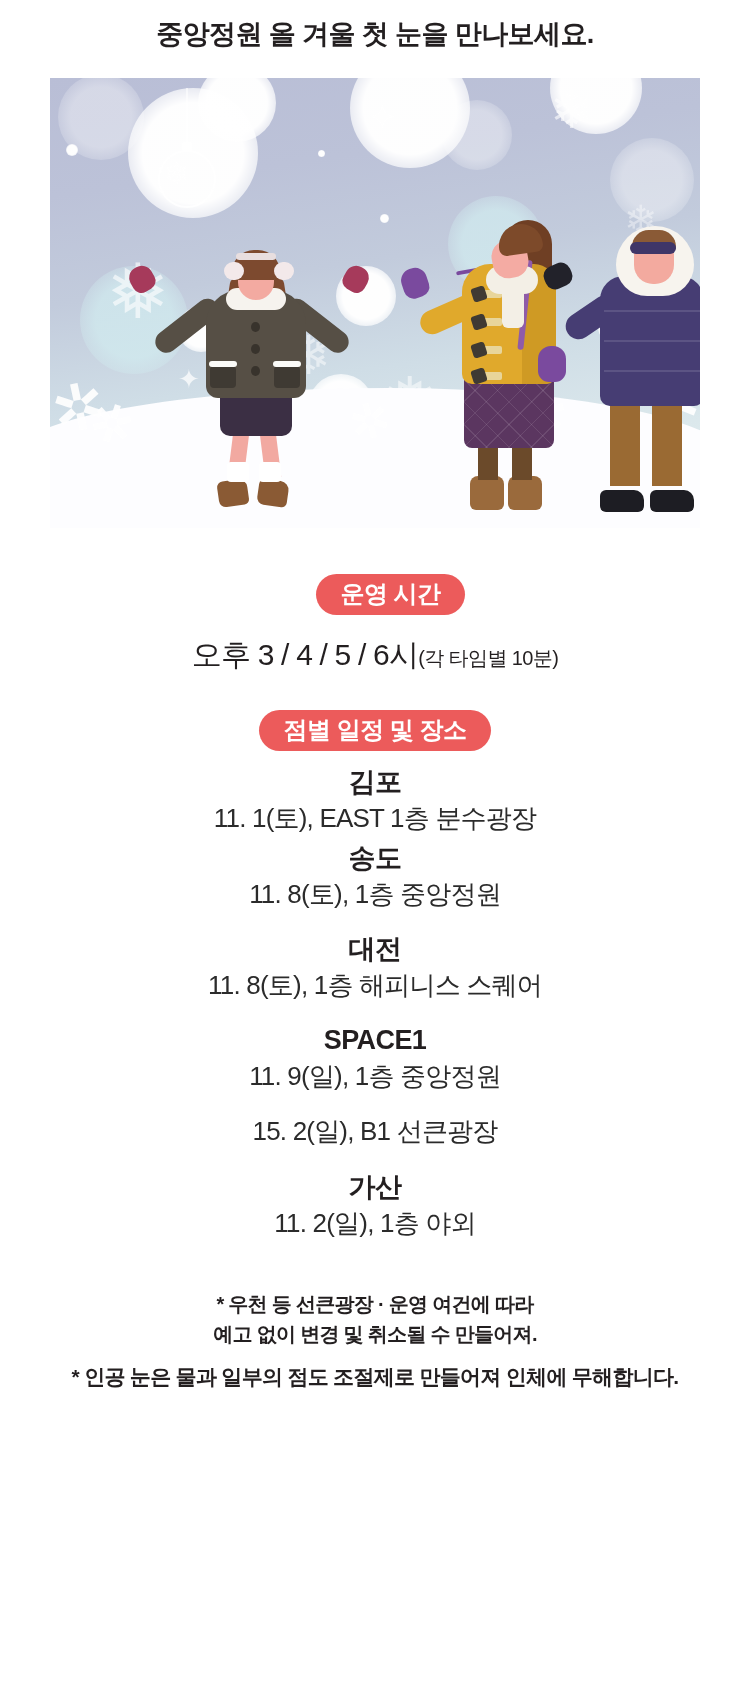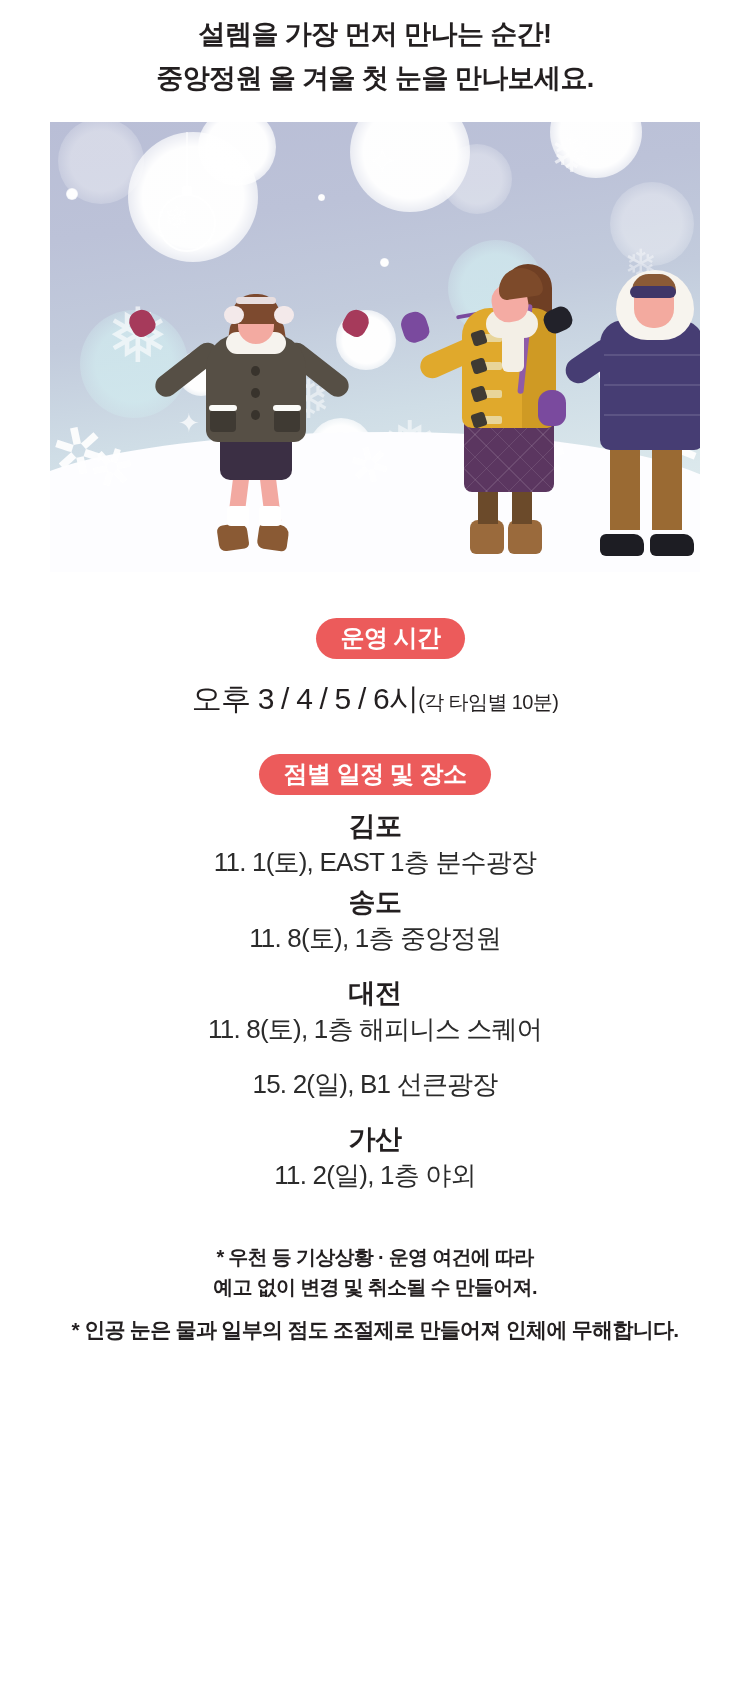--- a/index.html
+++ b/index.html
@@ -198,21 +198,20 @@
 
   .notes { text-align:center; color:#231f20; }
   .note-line { font-weight:bold; letter-spacing:-0.7px; }
   .note-sm { font-size:20px; line-height:30px; }
   .note-lg { font-size:21px; line-height:32px; }
 </style>
 </head>
 <body>
 
 <div class="headline">
-  <span class="l1">설렘을 가장 먼저 만나는 순간!</span>
   <span class="l2">중앙정원 올 겨울 첫 눈을 만나보세요.</span>
 </div>
 
 <div class="hero-wrap">
   <div class="hero">
 
     <div class="bokeh b-white" style="left:78px;  top:10px;  width:130px; height:130px;"></div>
     <div class="bokeh b-white" style="left:148px; top:-14px; width:78px;  height:78px;"></div>
     <div class="bokeh b-soft" style="left:8px;   top:-4px;  width:86px;  height:86px;"></div>
     <div class="bokeh b-white" style="left:300px; top:-30px; width:120px; height:120px;"></div>
@@ -359,25 +358,29 @@
   </div>
   <div class="store" style="margin-top:8px;">
     <div class="store-name">송도</div>
     <div class="store-info">11. 8(토), 1층 중앙정원</div>
   </div>
   <div class="store" style="margin-top:24px;">
     <div class="store-name">대전</div>
     <div class="store-info">11. 8(토), 1층 해피니스 스퀘어</div>
   </div>
   <div class="store" style="margin-top:24px;">
+    <div class="store-name">SPACE1</div>
+    <div class="store-info">11. 9(일), 1층 중앙정원</div>
+  </div>
+  <div class="store" style="margin-top:24px;">
     <div class="store-info">15. 2(일), B1 선큰광장</div>
   </div>
   <div class="store" style="margin-top:24px;">
     <div class="store-name">가산</div>
     <div class="store-info">11. 2(일), 1층 야외</div>
   </div>
 </div>
 
 <div class="notes" style="margin-top:50px;">
-  <div class="note-line note-sm">* 우천 등 기상상황 · 운영 여건에 따라</div>
+  <div class="note-line note-sm">* 우천 등 선큰광장 · 운영 여건에 따라</div>
   <div class="note-line note-sm">예고 없이 변경 및 취소될 수 만들어져.</div>
   <div class="note-line note-lg" style="margin-top:12px;">* 인공 눈은 물과 일부의 점도 조절제로 만들어져 인체에 무해합니다.</div>
 </div>
 
 </body></html>

